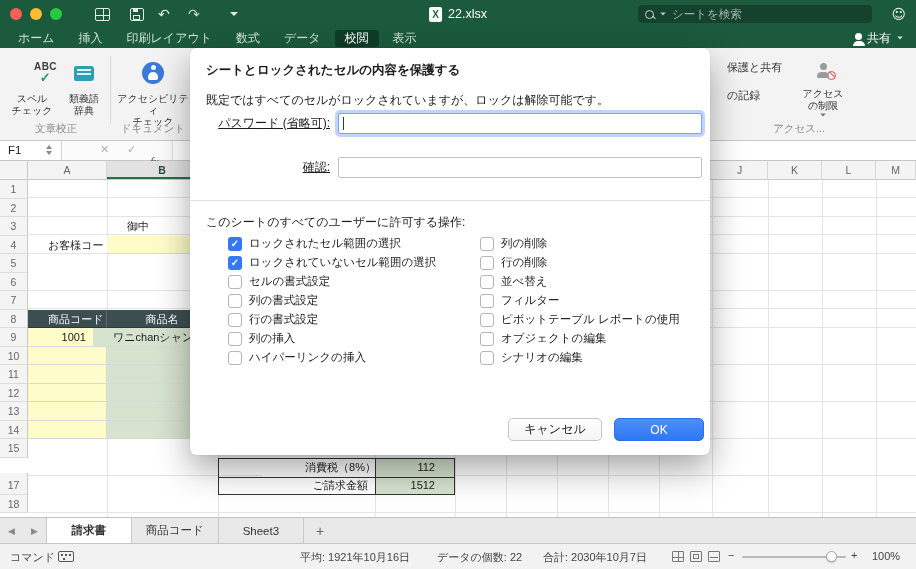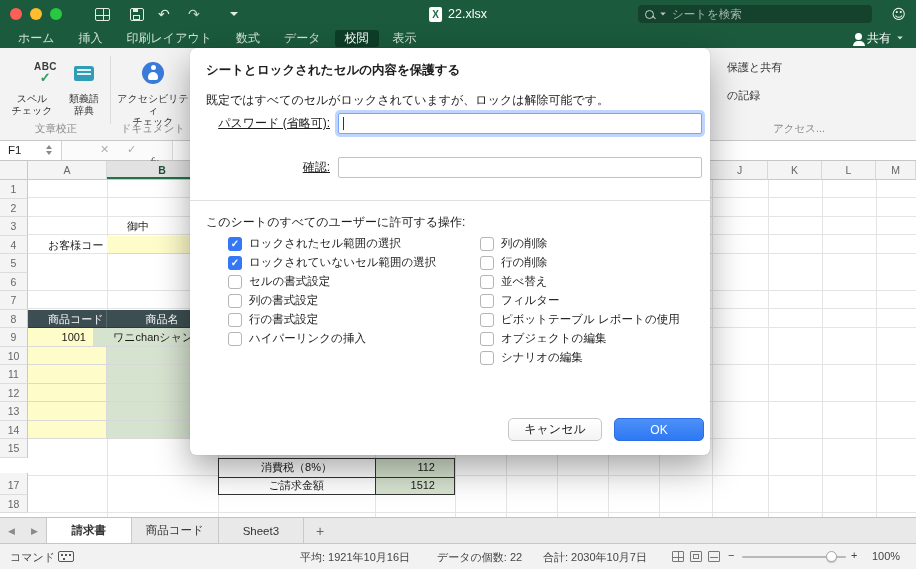--- a/index.html
+++ b/index.html
@@ -75,21 +75,21 @@
   .colhdr{position:absolute;top:0;height:19px;background:#f4f4f4;border-bottom:1px solid #c9c9c9;border-right:1px solid #d8d8d8;box-sizing:border-box;font-size:10.5px;color:#666;text-align:center;line-height:18px;z-index:2;}
   .colhdr.sel{background:#e2e2e2;color:#1f4f35;font-weight:bold;box-shadow:inset 0 -2px 0 #217346;}
   .rowhdr{position:absolute;left:0;width:28px;background:#f4f4f4;border-right:1px solid #c9c9c9;border-bottom:1px solid #dcdcdc;box-sizing:border-box;font-size:10.5px;color:#666;text-align:center;z-index:2;}
   .gridbody{position:absolute;left:28px;top:19px;right:0;bottom:0;
     background:repeating-linear-gradient(to bottom,transparent 0,transparent 17.5px,#e4e4e4 17.5px,#e4e4e4 18.5px);}
   .vline{position:absolute;top:0;bottom:0;width:1px;background:#e4e4e4;}
   .cell{position:absolute;box-sizing:border-box;font-size:11px;color:#1a1a1a;line-height:18px;padding:0 20px;overflow:hidden;white-space:nowrap;z-index:3;}
   .cell.bordered{border-right:1px solid #d9d9d9;border-bottom:1px solid #d9d9d9;}
   .cell.yellow{background:#FEFCC9;}
   .cell.greenf{background:#D6E3CF;}
-  .cell.white{background:#fff;}
+  .cell.white{background:#fff;margin-left:44px;}
   .cell.hdrcell{background:#3D4E52;color:#fff;text-align:center;border-right:1px solid #58696d;border-bottom:1px solid #2c3a3e;}
   .block{position:absolute;border:1px solid #333;box-sizing:border-box;pointer-events:none;z-index:4;}
   .block .bv{position:absolute;top:0;bottom:0;left:156px;width:1px;background:#333;}
   .block .bh{position:absolute;left:0;right:0;top:18px;height:1px;background:#333;}
   
   .sheettabs{position:absolute;top:517px;left:0;right:0;height:26px;background:#e9e9e9;border-top:1px solid #c2c2c2;box-sizing:border-box;display:flex;align-items:stretch;}
   .st-arrow{display:flex;align-items:center;padding:0 8px;color:#8a8a8a;font-size:9px;font-family:"DejaVu Sans",sans-serif;}
   .stab{display:flex;align-items:center;justify-content:center;min-width:56px;padding:0 14px;font-size:11.5px;color:#333;border-right:1px solid #c9c9c9;background:#e9e9e9;}
   .stab.active{background:#fff;font-weight:bold;border-left:1px solid #c9c9c9;}
   .st-add{display:flex;align-items:center;padding:0 12px;color:#666;font-size:14px;}
@@ -195,20 +195,30 @@
       <div class="iconzone">
           <div class="icon-acc"></div>
         </div>
       <div class="rbtn-label">アクセシビリティ
 チェック</div>
     </div>
     <div class="rb-group" style="left:6px;width:100px;">文章校正</div>
     <div class="rb-group" style="left:114px;width:78px;">ドキュメント</div>
     <div class="rb-frag" style="left:727px;top:12px;">保護と共有</div>
     <div class="rb-frag" style="left:727px;top:40px;">の記録</div>
+    <div class="rb-restrict">
+      <div class="iconzone" style="height:32px;">
+        <div class="icon-personr">
+            <span class="no-sym"></span>
+          </div>
+      </div>
+      <div class="rbtn-label">アクセス
+の制限</div>
+      <div class="tri-down"></div>
+    </div>
     <div class="rb-group" style="left:768px;width:62px;">アクセス...</div>
   </div>
 
   <div class="formulabar">
     <div class="namebox">
       <span>F1</span>
       <div class="nb-step">
           <div class="up"></div>
           <div class="dn"></div>
         </div>
@@ -345,20 +355,24 @@
         <div class="cb-row">
           <div class="cb-box off"></div>
           <div class="cb-label">列の書式設定</div>
         </div>
         <div class="cb-row">
           <div class="cb-box off"></div>
           <div class="cb-label">行の書式設定</div>
         </div>
         <div class="cb-row">
           <div class="cb-box off"></div>
+          <div class="cb-label">列の挿入</div>
+        </div>
+        <div class="cb-row">
+          <div class="cb-box off"></div>
           <div class="cb-label">ハイパーリンクの挿入</div>
         </div>
       </div>
     <div class="cb-col right" id="cbRight">
         <div class="cb-row">
           <div class="cb-box off"></div>
           <div class="cb-label">列の削除</div>
         </div>
         <div class="cb-row">
           <div class="cb-box off"></div>

